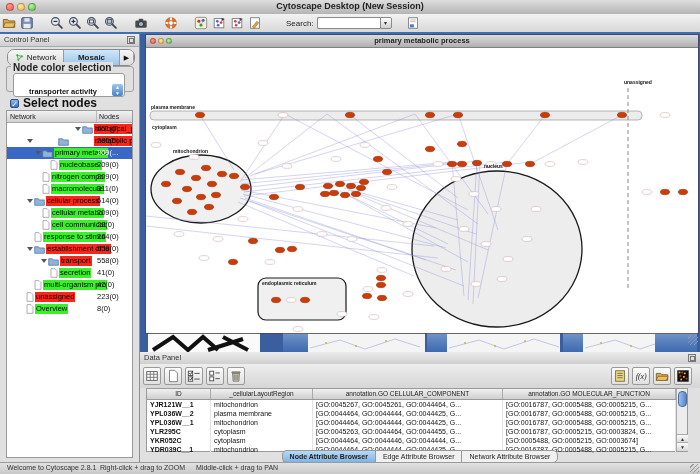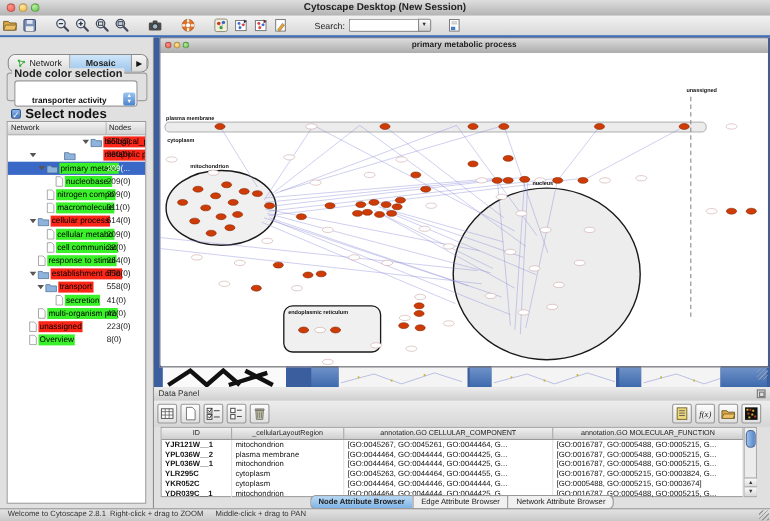--- a/index.html
+++ b/index.html
@@ -250,20 +250,24 @@
             <rect x="3" y="2" width="10" height="12" fill="#fff" stroke="#777"></rect>
             <rect x="4.5" y="9.5" width="4.5" height="3.5" fill="#4a7ac8"></rect>
             <path d="M5 4.5h6M5 6.5h6" stroke="#999" stroke-width=".8"></path>
           </svg>
         </div>
       </div>
   </div>
   <div class="accent"></div>
 
   <div class="cpanel">
+    <div class="panel-head">
+      <span>Control Panel</span>
+      <div class="float-ic"></div>
+    </div>
     <div class="cp-tabs" id="cp-tabs">
         <div class="cp-tab">
           <span style="margin-right:3px;display:flex;">
             <svg width="9" height="9" viewBox="0 0 16 16">
               <path d="M4 4L12 6L6 12z" fill="none" stroke="#2a8a2a" stroke-width="1.2"></path>
               <circle cx="4" cy="4" r="2" fill="#38b838"></circle>
               <circle cx="12" cy="6" r="2" fill="#38b838"></circle>
               <circle cx="6" cy="12" r="2" fill="#38b838"></circle>
             </svg>
           </span>
@@ -394,21 +398,21 @@
           <div class="tree-row" style="padding-left: 19px;">
             <div class="tw-arrow"></div>
             <span class="tree-ic">
               <svg width="11" height="9" viewBox="0 0 16 13">
                 <path d="M1 2.5h5.5l1.2 1.7H15V12H1z" fill="#8fb4dc" stroke="#4a6a94" stroke-width="1"></path>
               </svg>
             </span>
             <span class="chip red">establishment of lo</span>
             <span class="tcount">558(0)</span>
           </div>
-          <div class="tree-row" style="padding-left: 26px;">
+          <div class="tree-row" style="padding-left: 33px;">
             <div class="tw-arrow"></div>
             <span class="tree-ic">
               <svg width="11" height="9" viewBox="0 0 16 13">
                 <path d="M1 2.5h5.5l1.2 1.7H15V12H1z" fill="#8fb4dc" stroke="#4a6a94" stroke-width="1"></path>
               </svg>
             </span>
             <span class="chip red">transport</span>
             <span class="tcount">558(0)</span>
           </div>
           <div class="tree-row" style="padding-left: 35px;">

